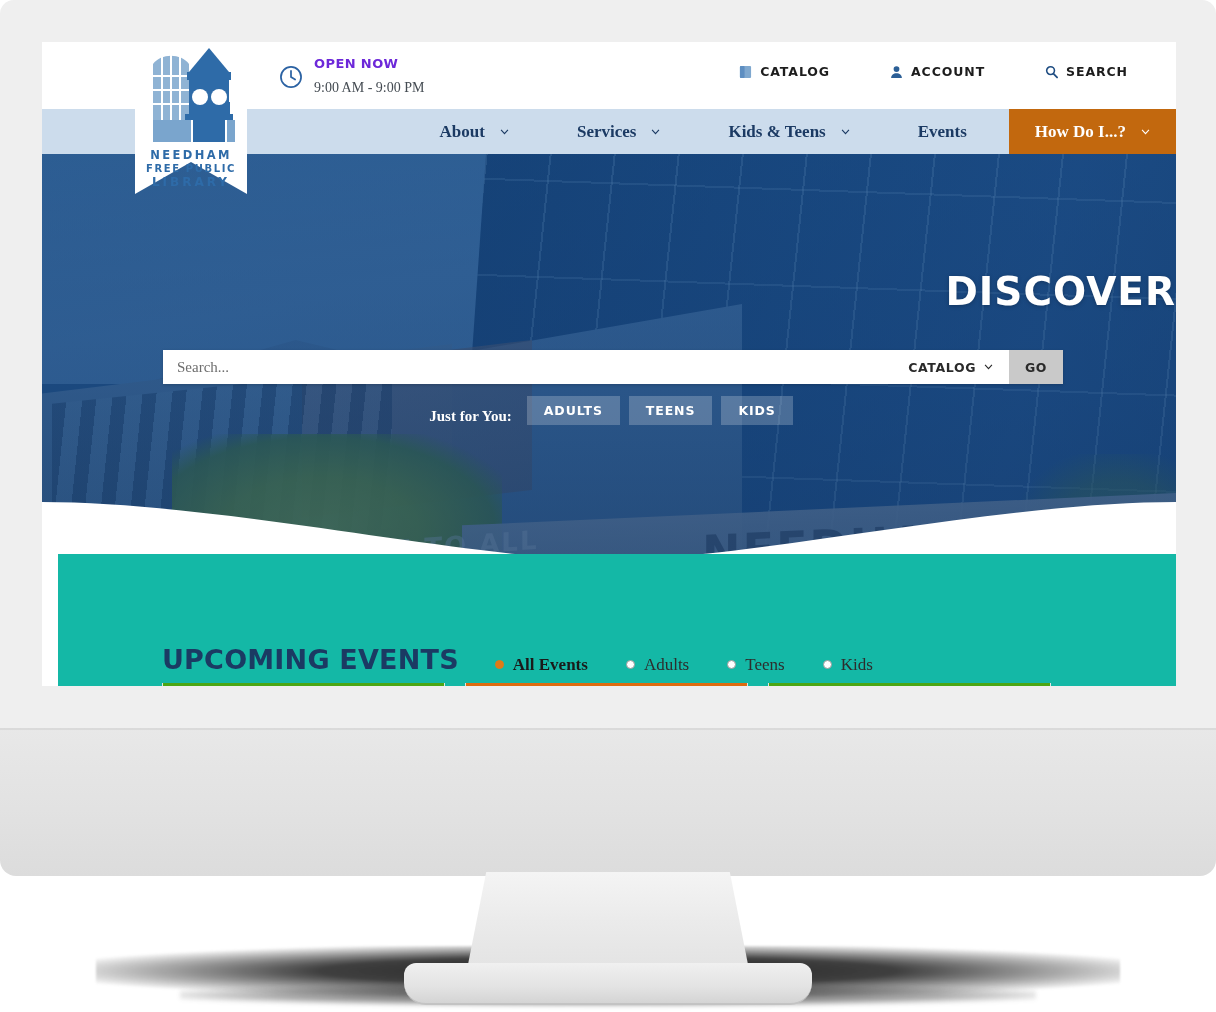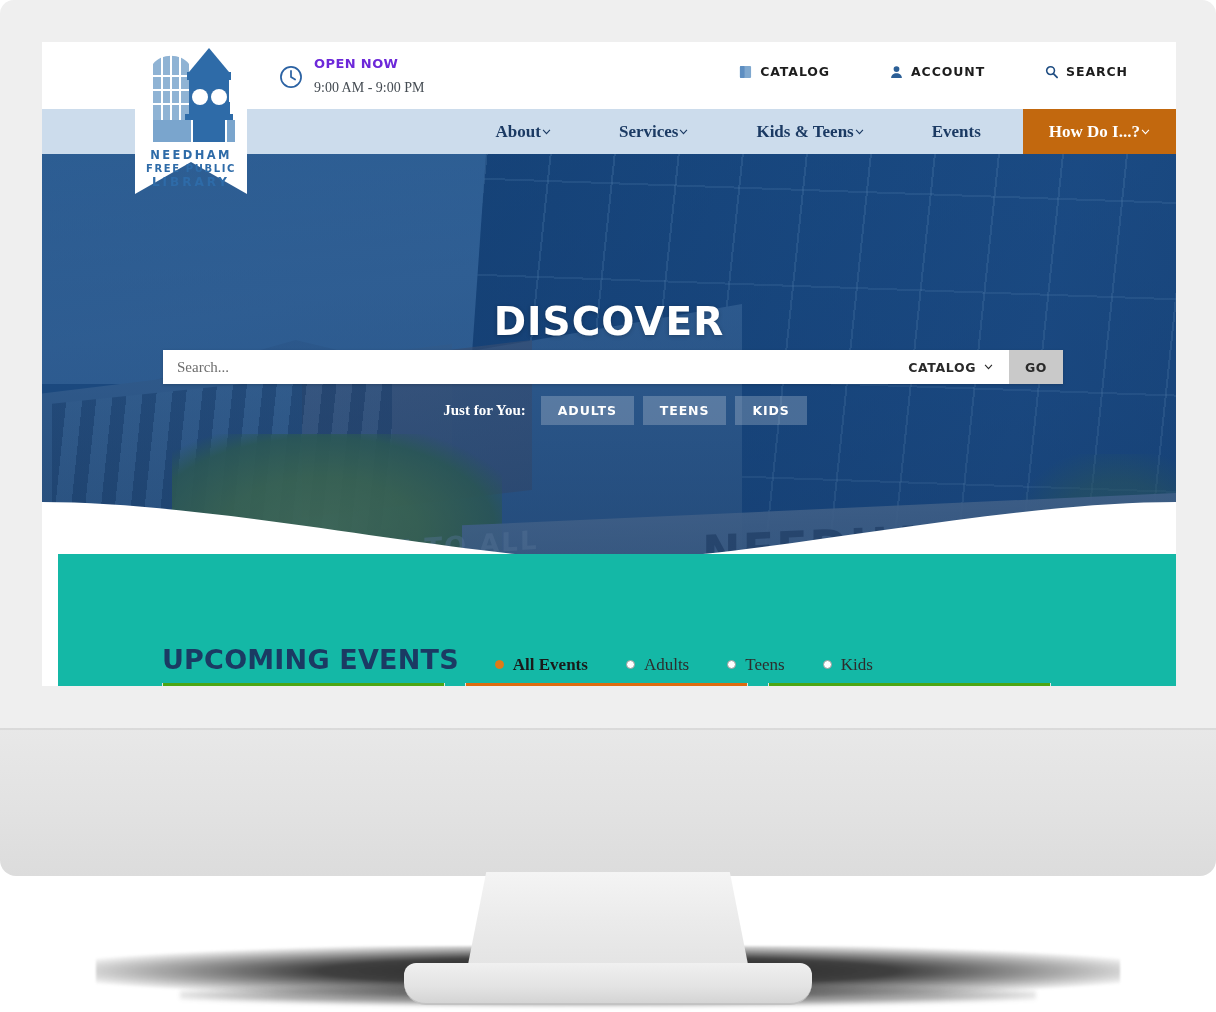--- a/index.html
+++ b/index.html
@@ -104,21 +104,21 @@
   
   .mainnav {
     position:absolute; left:0; top:67px; width:1134px; height:45px;
     background:#ccdcec;
   }
   .nav-items {
     position:absolute; left:0; top:0; height:45px; width:1134px;
     display:flex; align-items:stretch; justify-content:flex-end;
   }
   .nav-item {
-    display:flex; align-items:center; gap:1px;
+    display:flex; align-items:center; gap:15px;
     padding:0 34px; height:45px; cursor:pointer;
     font-family:"Liberation Serif", serif;
     font-size:17px; font-weight:bold; color:#1b3a63;
   }
   .nav-item.howdo {
     background:#c2680e; color:#ffffff;
     padding:16px 26px; margin-left:8px;
   }
   .caret { width:9px; height:6px; display:inline-block; }
 
@@ -198,26 +198,25 @@
     transform: skewY(-4deg);
     white-space:nowrap;
   }
   .hero-tint {
     position:absolute; inset:0;
     background: linear-gradient(180deg, rgba(26,72,126,.46) 0%, rgba(24,66,118,.50) 60%, rgba(22,60,108,.55) 100%);
   }
 
   .hero-title {
     position:absolute; left:0; top:115px; width:1134px;
-    text-align:center;
+    text-align:right;
     font-family:"DejaVu Sans", sans-serif;
     font-size:39px; font-weight:bold; letter-spacing:1px;
     color:#ffffff;
     text-shadow:0 1px 4px rgba(0,0,0,.25);
-    margin-top:30px;
   }
 
   .searchbar {
     position:absolute; left:121px; top:196px;
     width:900px; height:34px; display:flex;
     box-shadow:0 1px 3px rgba(0,0,0,.18);
   }
   .search-input {
     flex:1; border:none; outline:none; background:#ffffff;
     padding:0 14px;
@@ -231,22 +230,22 @@
     font-size:12.5px; font-weight:bold; letter-spacing:.6px; color:#2a2a2a;
   }
   .search-go {
     background:#c9c9c9; border:none; cursor:pointer;
     width:54px; display:flex; align-items:center; justify-content:center;
     font-family:"DejaVu Sans", sans-serif;
     font-size:12.5px; font-weight:bold; letter-spacing:.6px; color:#2a2a2a;
   }
 
   .justfor {
-    position:absolute; left:16px; top:242px; width:1134px;
-    display:flex; align-items:center; justify-content:center; gap:9px;
+    position:absolute; left:2px; top:242px; width:1134px;
+    display:flex; align-items:flex-end; justify-content:center; gap:9px;
   }
   .justfor-label {
     font-family:"Liberation Serif", serif;
     font-size:15px; font-weight:bold; color:#ffffff;
     margin-right:6px;
   }
   .jf-btn {
     background: rgba(255,255,255,.22);
     border:none; cursor:pointer;
     padding:7px 17px;

